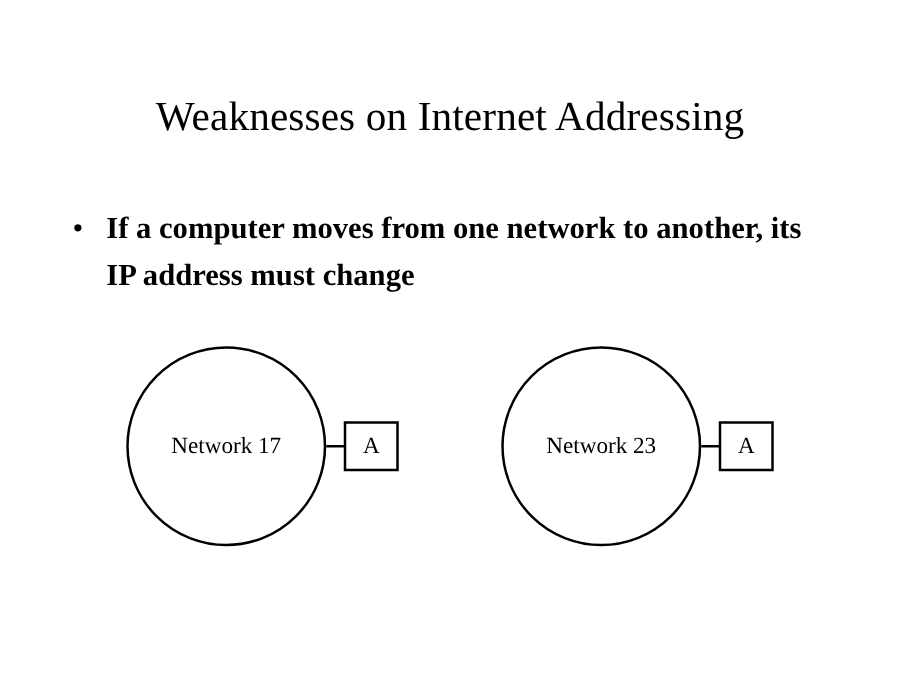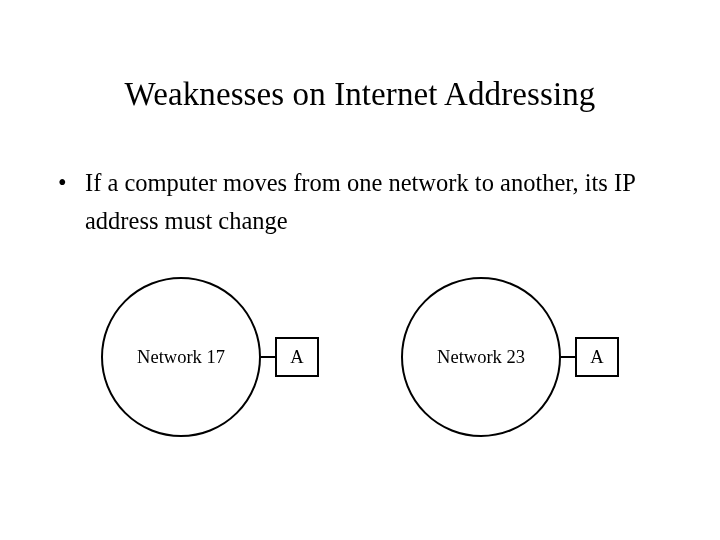--- a/index.html
+++ b/index.html
@@ -53,20 +53,21 @@
   .bullet-marker {
     position: absolute;
     left: 6px;
     top: 0;
     font-size: 24.5px;
     line-height: 38px;
   }
   .bullet-text {
     display: block;
     max-width: 560px;
+    font-weight: bold;
   }
 
   
   .diagram {
     position: absolute;
     left: 0;
     top: 0;
     width: 720px;
     height: 540px;
     pointer-events: none;

